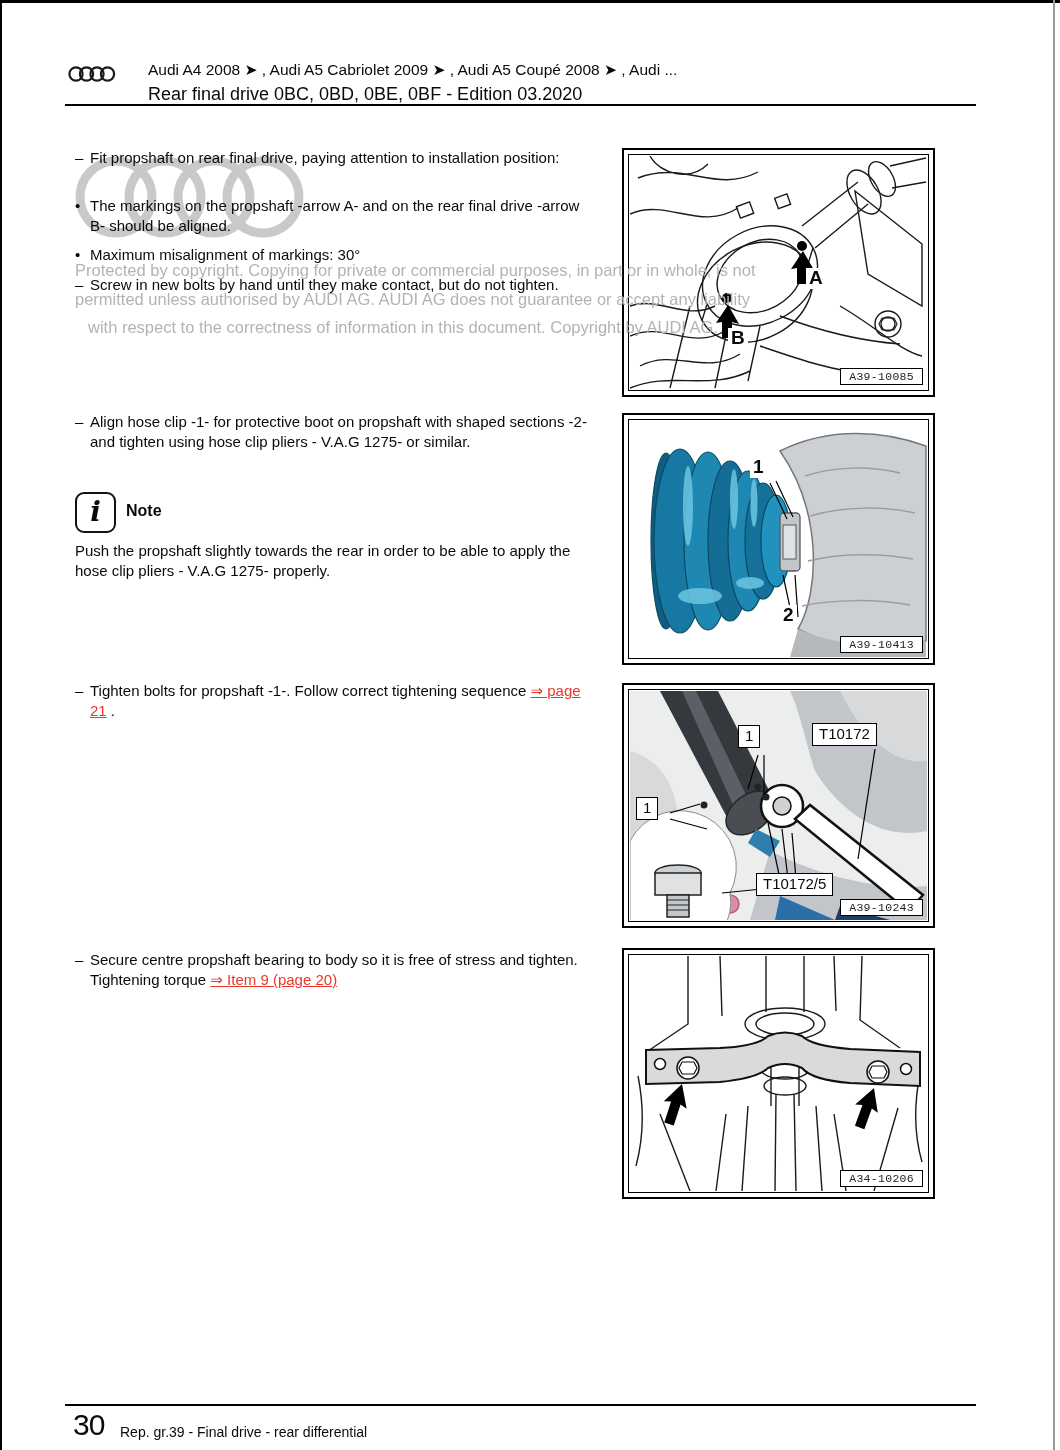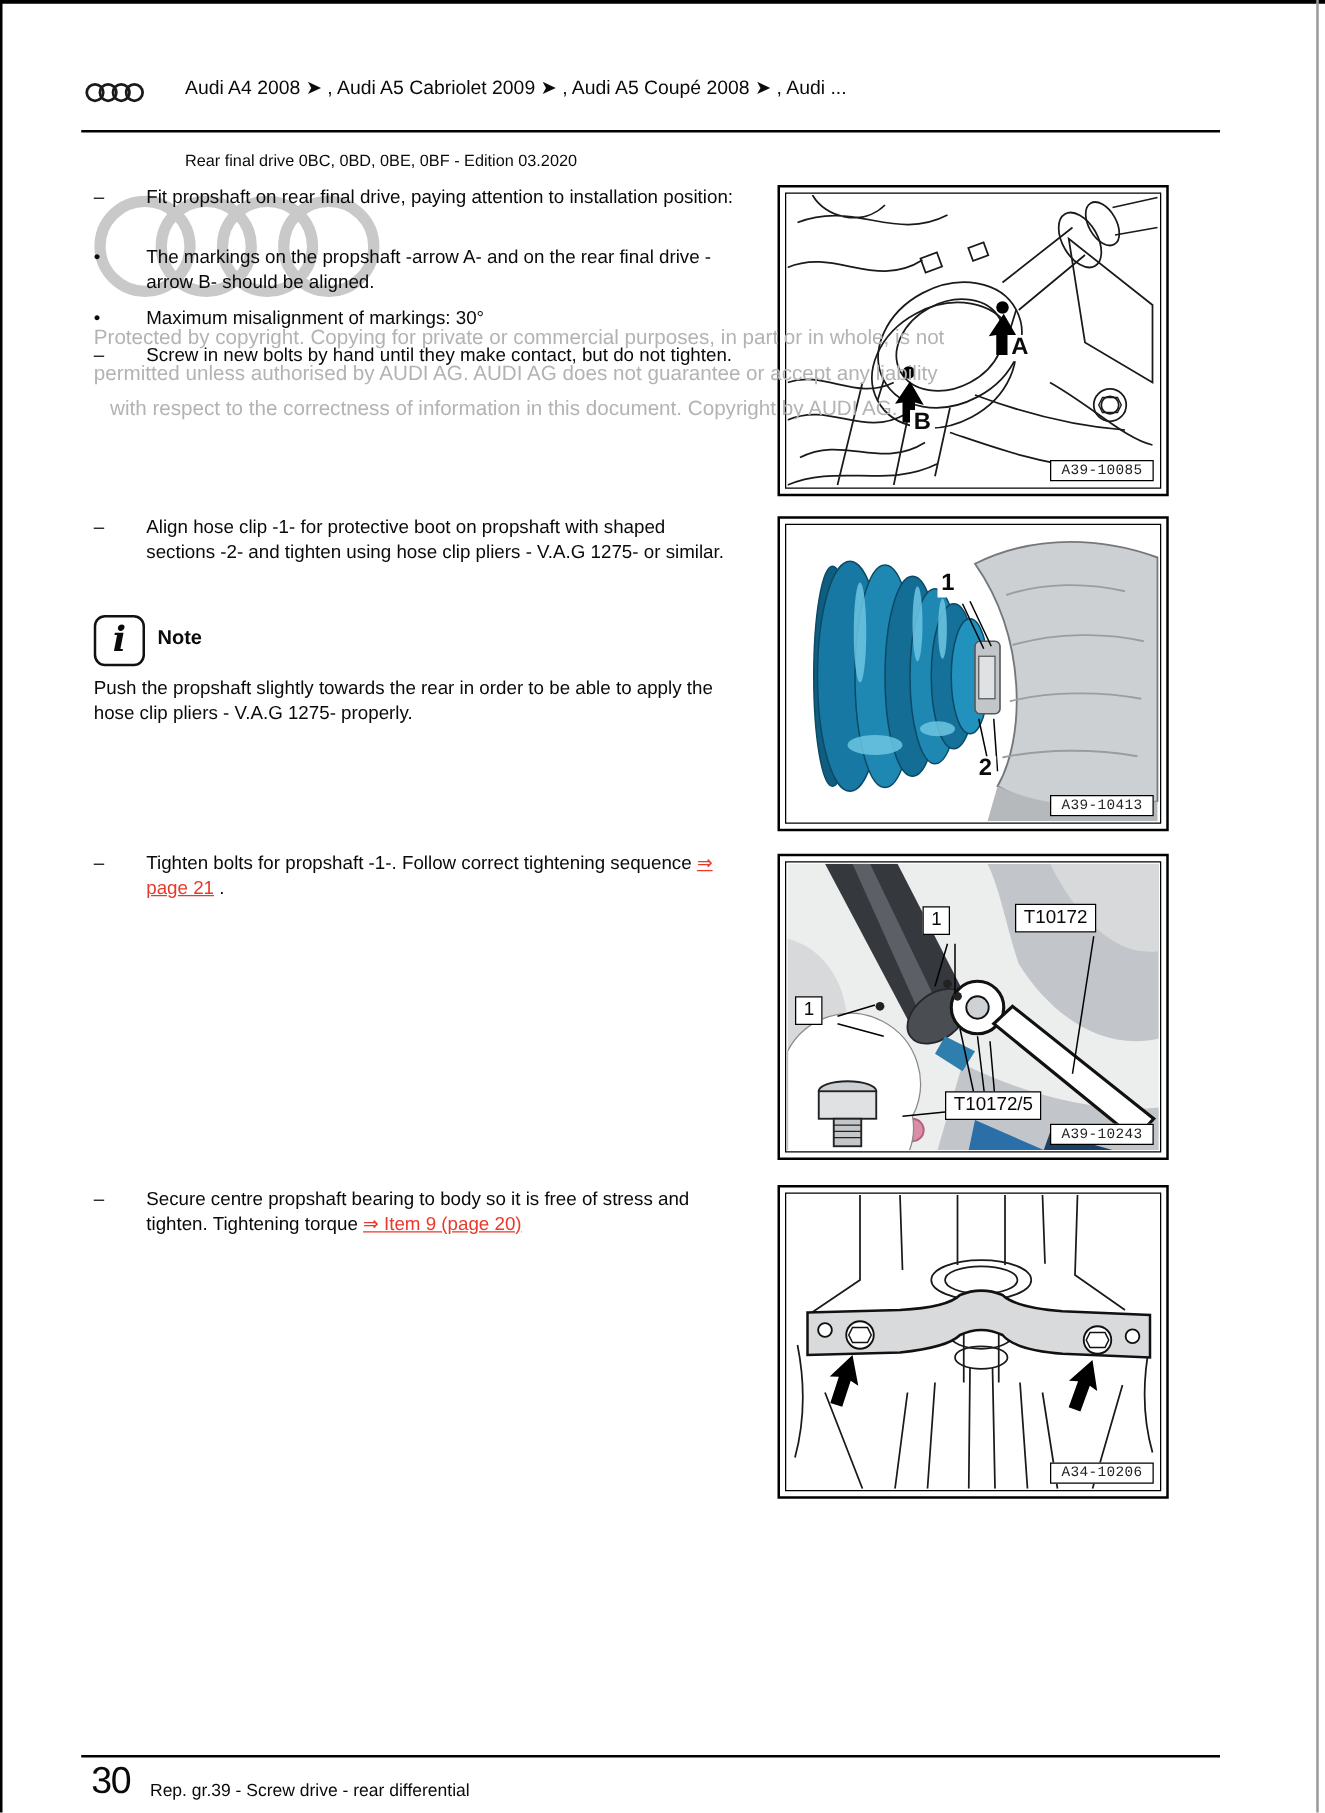--- a/index.html
+++ b/index.html
@@ -7,32 +7,32 @@
     width:1060px;height:1450px;position:relative;background:#ffffff;
     font-family:"Liberation Sans",sans-serif;color:#0a0a0a;overflow:hidden;
   }
   
   .edge-top{position:absolute;left:0;top:0;width:1060px;height:3px;background:#000;}
   .edge-left{position:absolute;left:0;top:0;width:2px;height:1450px;background:#000;}
   .edge-right{position:absolute;left:1053px;top:0;width:2px;height:1450px;background:#9a9a9a;}
 
   
   .hdr-title1{position:absolute;left:148px;top:61px;font-size:15.5px;white-space:nowrap;}
-  .hdr-title2{position:absolute;left:148px;top:84px;font-size:13px;white-space:nowrap;margin-top:37px;}
+  .hdr-title2{position:absolute;left:148px;top:84px;font-size:18px;white-space:nowrap;}
   .hdr-rule{position:absolute;left:65px;top:104px;width:911px;height:2px;background:#000;}
   .logo{position:absolute;left:68px;top:59px;}
 
   
   .wm-rings{position:absolute;left:74px;top:155px;z-index:2;pointer-events:none;}
   .wm-text{position:absolute;z-index:2;color:#b3b3b3;font-size:16.5px;white-space:nowrap;pointer-events:none;}
 
   
   .step{position:absolute;width:515px;font-size:15px;line-height:20px;z-index:3;}
   .step .marker{position:absolute;left:0;top:0;}
-  .step .txt{margin-left:42px;}
+  .step .txt{margin-left:15px;}
   .xref{color:#e8392b;text-decoration:underline;cursor:pointer;}
   .note-icon{
     position:absolute;left:75px;top:492px;width:37px;height:37px;z-index:3;
     border:2.5px solid #111;border-radius:9px;display:flex;align-items:center;justify-content:center;
   }
   .note-icon span{font-family:"DejaVu Serif",serif;font-style:italic;font-weight:bold;font-size:28px;line-height:1;margin-top:-2px;}
   .note-label{position:absolute;left:126px;top:502px;font-weight:bold;font-size:16px;z-index:3;}
   .note-text{position:absolute;left:75px;top:541px;width:520px;font-size:15px;line-height:20px;z-index:3;}
 
   
@@ -281,13 +281,13 @@
     <g fill="#000">
       <path transform="translate(52,128) rotate(18)" d="M-5,42 l10,0 l0,-22 l7,2 l-12,-22 l-12,22 l7,-2 z"></path>
       <path transform="translate(244,132) rotate(20)" d="M-5,42 l10,0 l0,-22 l7,2 l-12,-22 l-12,22 l7,-2 z"></path>
     </g>
   </svg>
   <div class="fig-code">A34-10206</div>
 </div>
 
 <div class="ftr-rule"></div>
 <div class="ftr-num">30</div>
-<div class="ftr-text">Rep. gr.39 - Screw drive - rear differential</div>
+<div class="ftr-text">Rep. gr.39 - Final drive - rear differential</div>
 
 </body></html>

